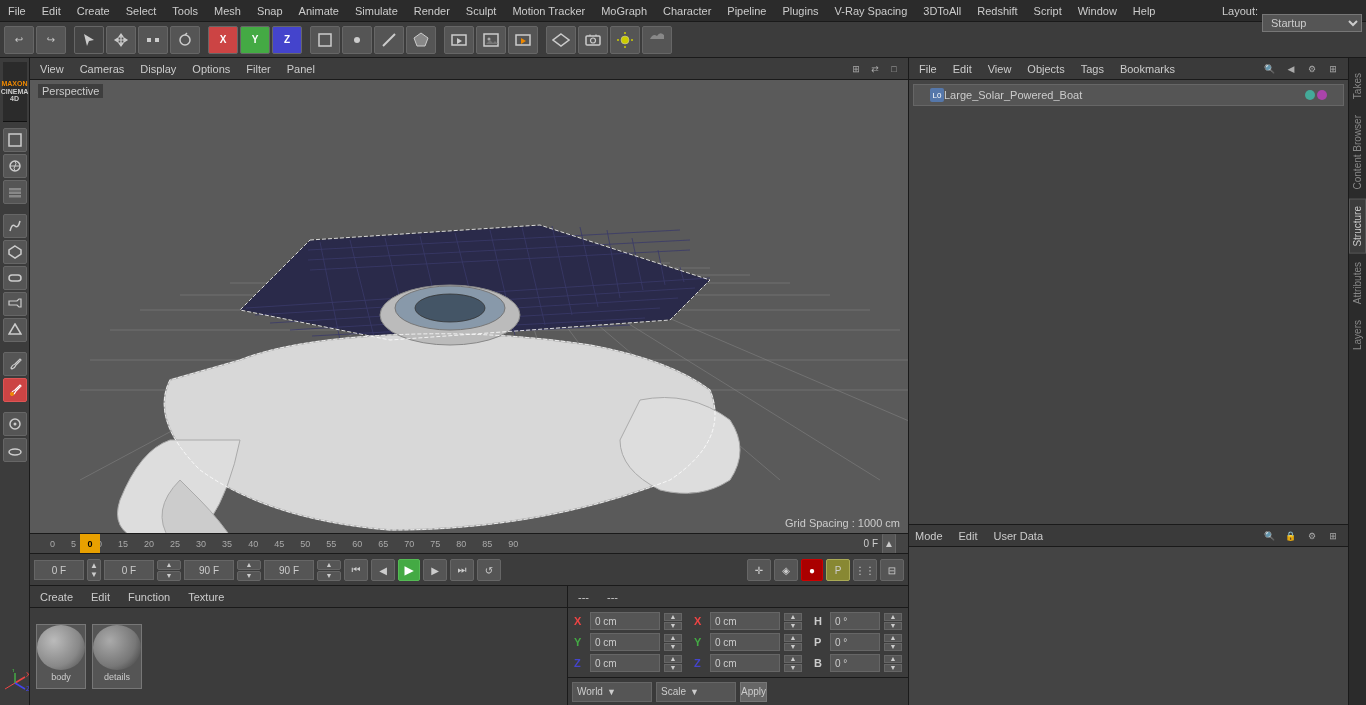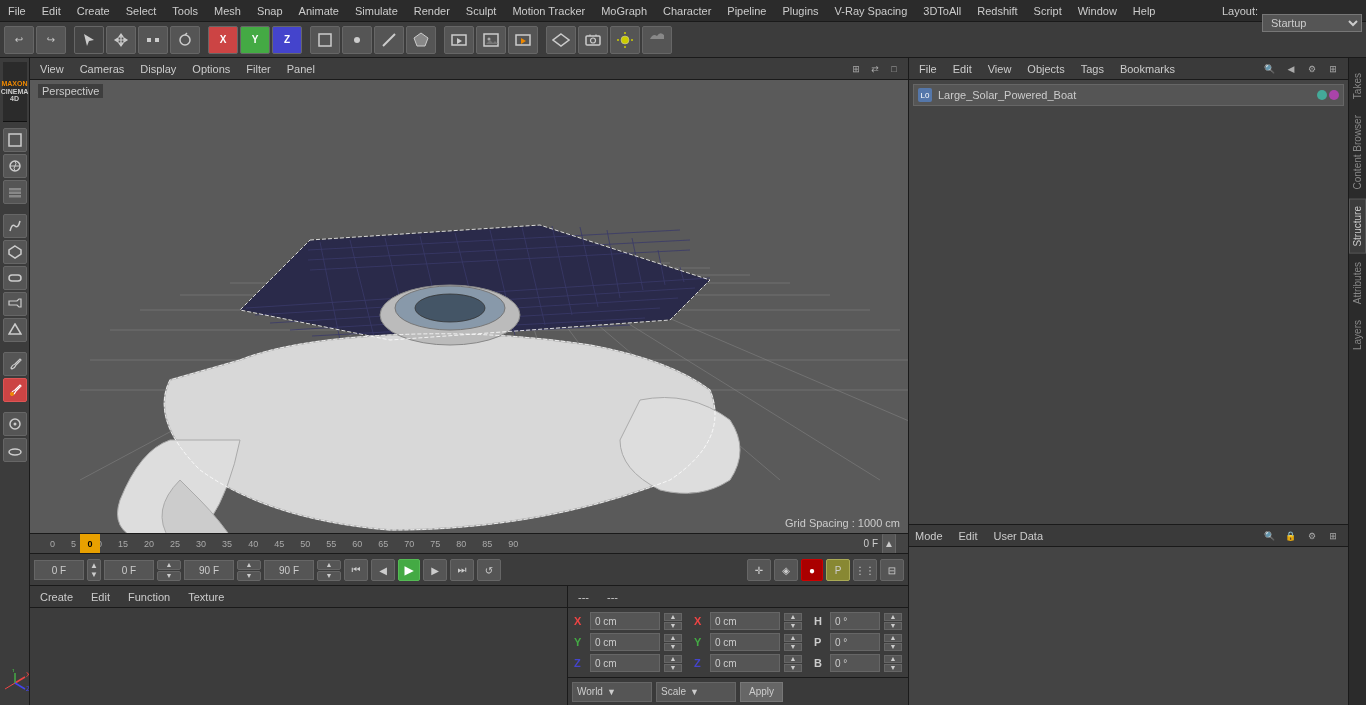--- a/index.html
+++ b/index.html
@@ -146,21 +146,21 @@
     #attr-footer {
       height: 28px; background: #3a3a3a; border-top: 1px solid #1a1a1a;
       display: flex; align-items: center; padding: 0 4px; gap: 4px;
     }
     .footer-select {
       height: 20px; background: #555; border: 1px solid #666; color: #ccc; font-size: 10px;
       padding: 0 4px; display: flex; align-items: center; min-width: 80px; cursor: pointer;
     }
     .footer-btn {
       height: 20px; background: #666; border: 1px solid #777; color: #ccc; font-size: 10px;
-      padding: 0 8px; display: flex; align-items: center; cursor: pointer;
+      padding: 0 0; display: flex; align-items: center; cursor: pointer;
     }
 
     
     #right-panel {
       width: 440px; background: #3c3c3c; border-left: 1px solid #1a1a1a;
       display: flex; flex-direction: column;
     }
 
     
     #obj-manager {
@@ -169,21 +169,21 @@
     #obj-toolbar {
       height: 22px; background: #3a3a3a; border-bottom: 1px solid #1a1a1a;
       display: flex; align-items: center; padding: 0 6px; gap: 8px;
     }
     .obj-menu { color: #ccc; font-size: 11px; cursor: pointer; padding: 2px 4px; }
     .obj-toolbar-right { margin-left: auto; display: flex; gap: 3px; }
     .obj-tool-btn { width: 18px; height: 18px; display: flex; align-items: center; justify-content: center; cursor: pointer; color: #aaa; font-size: 9px; }
 
     #obj-content { flex: 1; background: #444; overflow-y: auto; padding: 4px; }
     .obj-item {
-      display: flex; align-items: center; gap: 6px; padding: 3px 4px;
+      display: flex; align-items: center; padding: 3px 16px;
       background: #555; border: 1px solid #666; cursor: pointer; margin-bottom: 2px;
     }
     .obj-item-icon { width: 14px; height: 14px; background: #777; border-radius: 2px; display: flex; align-items: center; justify-content: center; font-size: 8px; color: #fff; }
     .obj-item-label { color: #ccc; font-size: 11px; flex: 1; }
     .obj-item-dots { display: flex; gap: 2px; }
     .obj-dot { width: 10px; height: 10px; border-radius: 50%; }
     .obj-dot-green { background: #4a9; }
     .obj-dot-purple { background: #a4a; }
 
     
@@ -648,20 +648,34 @@
 
     <div id="bottom-panel">
 
       <div id="materials-panel">
         <div id="mat-toolbar">
           <span class="mat-menu">Create</span>
           <span class="mat-menu">Edit</span>
           <span class="mat-menu">Function</span>
           <span class="mat-menu">Texture</span>
         </div>
+        <div id="mat-content">
+
+          <div class="mat-swatch">
+            <div class="mat-swatch-inner" style="background:radial-gradient(circle at 35% 35%, #bbb, #888 60%, #444);">
+            </div>
+            <div class="mat-label">body</div>
+          </div>
+
+          <div class="mat-swatch">
+            <div class="mat-swatch-inner" style="background:radial-gradient(circle at 35% 35%, #aaa, #777 60%, #333);">
+            </div>
+            <div class="mat-label">details</div>
+          </div>
+        </div>
       </div>
 
       <div id="attr-panel">
         <div id="attr-header">
           <span class="attr-menu">---</span>
           <span class="attr-menu">---</span>
         </div>
         <div id="attr-content">
 
           <div class="coord-row">

